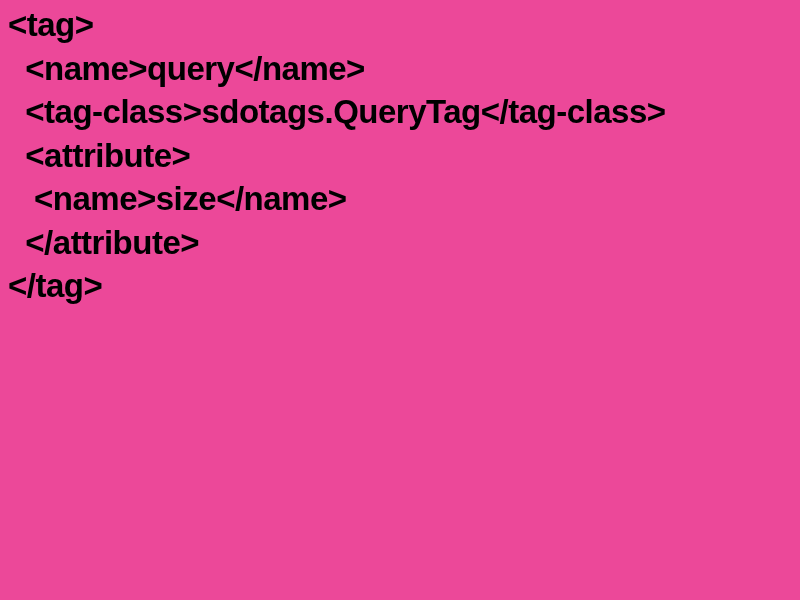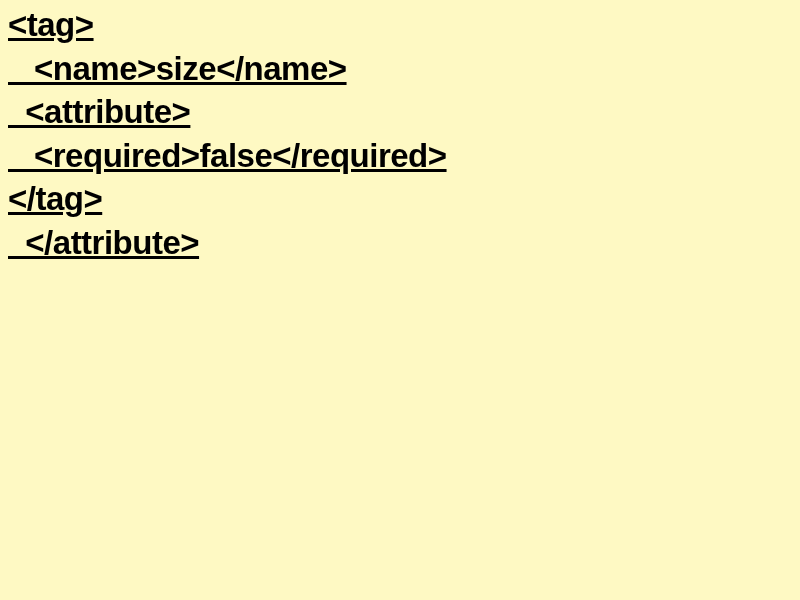--- a/index.html
+++ b/index.html
@@ -9,42 +9,42 @@
   body {
     width: 800px;
     height: 600px;
     background: #ffffff;
     overflow: hidden;
   }
   .slide {
     box-sizing: border-box;
     width: 800px;
     height: 600px;
-    background: #fef9c3;
+    background: #ec4899;
     padding: 3px 0 0 8px;
-    text-decoration: underline;
   }
   .code-block {
     display: block;
   }
   .code-line {
     font-family: "Liberation Sans", "DejaVu Sans", sans-serif;
     font-weight: 700;
     font-size: 33px;
     line-height: 43.5px;
     color: #000000;
     white-space: pre;
     letter-spacing: -0.5px;
   }
 </style>
 </head>
 <body>
 
 <div class="slide">
   <div class="code-block">
     <div class="code-line">&lt;tag&gt;</div>
+    <div class="code-line">  &lt;name&gt;query&lt;/name&gt;</div>
+    <div class="code-line">  &lt;tag-class&gt;sdotags.QueryTag&lt;/tag-class&gt;</div>
+    <div class="code-line">  &lt;attribute&gt;</div>
     <div class="code-line">   &lt;name&gt;size&lt;/name&gt;</div>
-    <div class="code-line">  &lt;attribute&gt;</div>
-    <div class="code-line">   &lt;required&gt;false&lt;/required&gt;</div>
+    <div class="code-line">  &lt;/attribute&gt;</div>
     <div class="code-line">&lt;/tag&gt;</div>
-    <div class="code-line">  &lt;/attribute&gt;</div>
   </div>
 </div>
 
 </body></html>

